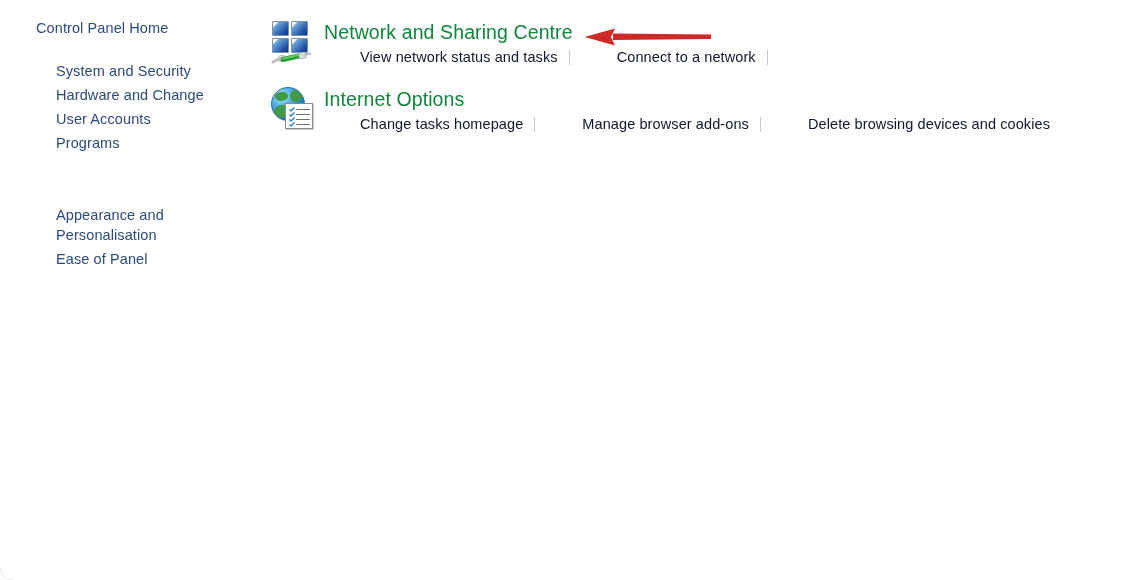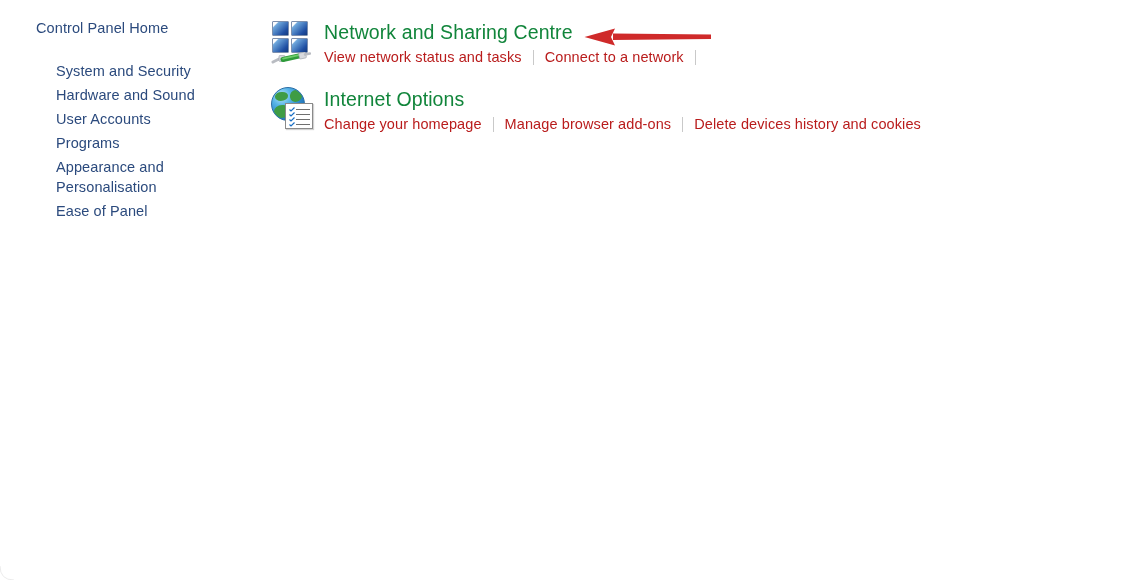--- a/index.html
+++ b/index.html
@@ -124,26 +124,27 @@
 
   .cat-links {
     margin-top: 3px;
     display: flex;
     align-items: center;
     flex-wrap: nowrap;
     white-space: nowrap;
   }
 
   .cat-link {
-    color: #b91c1c;
+    color: #0f172a;
     font-size: 14.5px;
     line-height: 20px;
     text-decoration: none;
     cursor: pointer;
     letter-spacing: 0.1px;
+    margin-left: 36px;
   }
 
   .link-sep {
     display: inline-block;
     width: 1px;
     height: 15px;
     background: #c9c9c9;
     margin: 0 11px;
     flex: 0 0 1px;
   }
@@ -256,27 +257,27 @@
 
   <nav id="sidebar">
 
     <a class="nav-home" href="#">Control Panel Home</a>
 
     <div class="nav-gap"></div>
 
     <a class="nav-item" href="#">System and Security</a>
 
 
-    <a class="nav-item" href="#">Hardware and Sound</a>
+    <a class="nav-item" href="#">Hardware and Change</a>
 
     <a class="nav-item" href="#">User Accounts</a>
 
     <a class="nav-item" href="#">Programs</a>
 
-    <a class="nav-item two-line" href="#" style="width:140px;">Appearance and Personalisation</a>
+    <a class="nav-item two-line" href="#" style="width:140px;margin-top:48px;">Appearance and Personalisation</a>
 
 
     <a class="nav-item" href="#">Ease of Panel</a>
 
   </nav>
 
   <main id="main">
 
     <section class="category">
 
@@ -333,25 +334,25 @@
           <svg class="tick t4" viewBox="0 0 6 5">
               <path d="M0.5 2.5 L2 4 L5.5 0.5" stroke="#1a6fc4" stroke-width="1.2" fill="none"></path>
             </svg>
         </span>
       </div>
 
       <div class="cat-body">
         <a class="cat-title" href="#">Internet Options</a>
 
         <div class="cat-links">
-          <a class="cat-link" href="#">Change your homepage</a>
+          <a class="cat-link" href="#">Change tasks homepage</a>
           <span class="link-sep"></span>
           <a class="cat-link" href="#">Manage browser add-ons</a>
           <span class="link-sep"></span>
-          <a class="cat-link" href="#">Delete devices history and cookies</a>
+          <a class="cat-link" href="#">Delete browsing devices and cookies</a>
         </div>
       </div>
     </section>
 
   </main>
 
   <svg id="annotation-arrow" viewBox="0 0 130 22" xmlns="http://www.w3.org/2000/svg">
     <path d="M30 7.5 L128 8.5 L128 13 L30 14 Z" fill="#cf2a2a"></path>
     <path d="M1.5 11 L32 2.5 L28 11 L32 19.5 Z" fill="#cf2a2a"></path>
   </svg>

